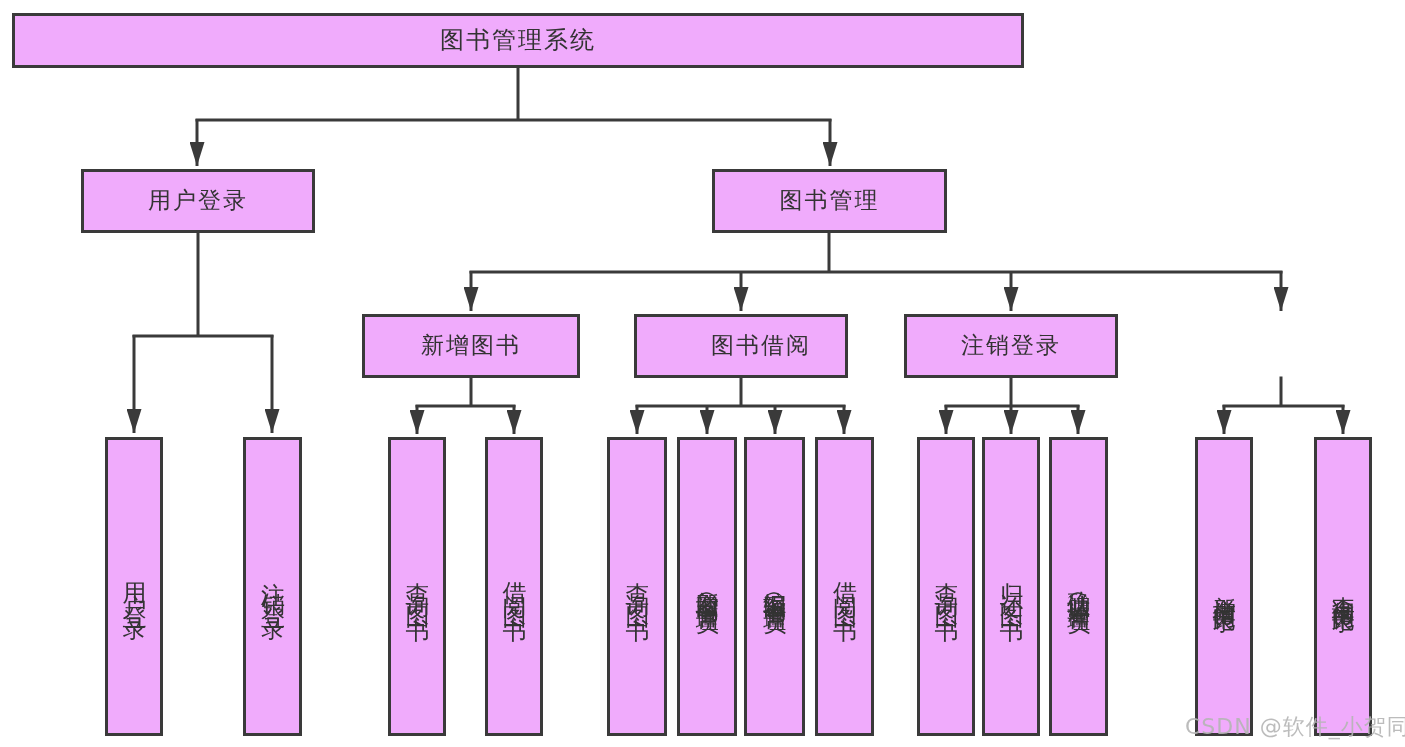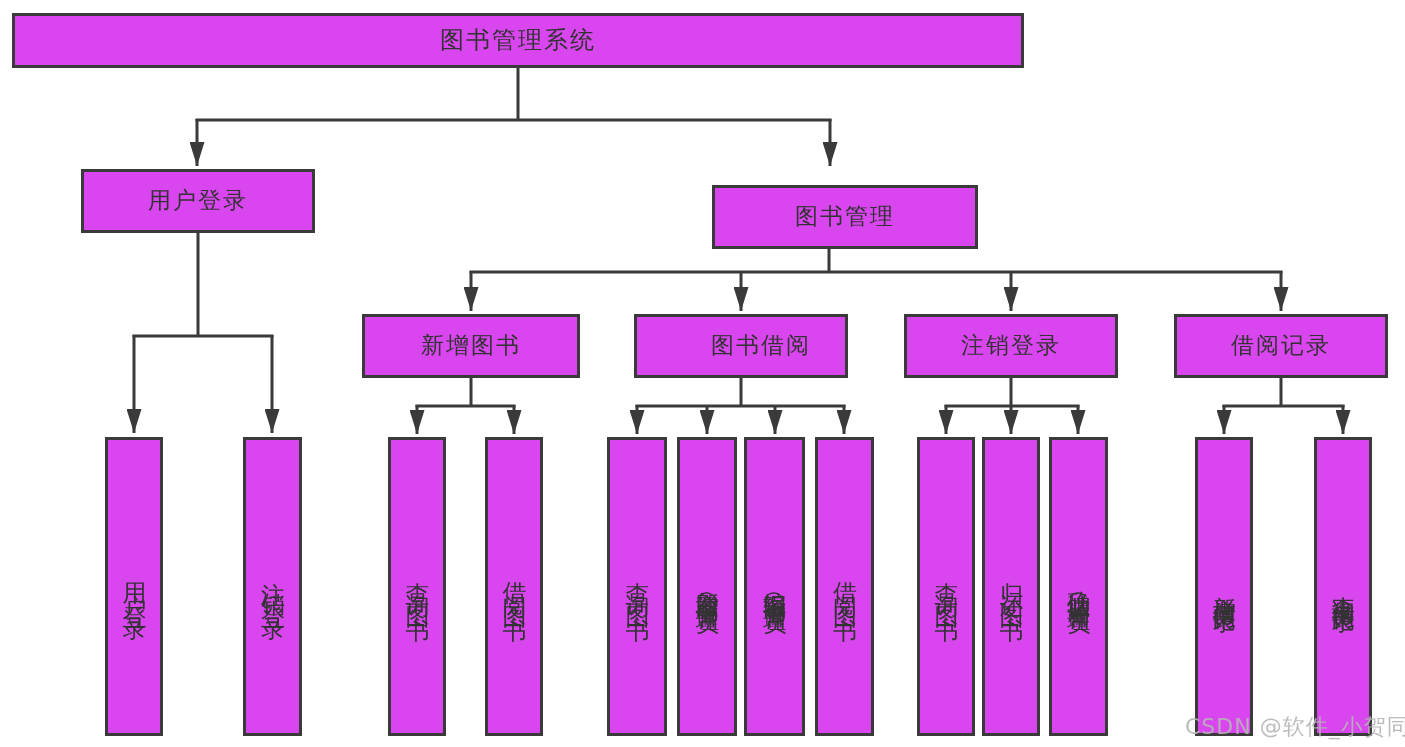--- a/index.html
+++ b/index.html
@@ -14,21 +14,21 @@
     background:var(--background);
     font-family:"DejaVu Sans",sans-serif;
     overflow:hidden;
   }
   svg.connectors{position:absolute;left:0;top:0;width:1405px;height:747px;}
   .connectors .edge{stroke:var(--line);stroke-width:3;fill:none;stroke-linecap:square;}
   .connectors .arrowline{stroke:var(--line);stroke-width:3;fill:none;}
   .connectors .head{fill:var(--line);stroke:none;}
   .box{
     position:absolute;box-sizing:border-box;
-    border:3px solid var(--line);background:#d946ef;
+    border:3px solid var(--line);background:#f0abfc;
     display:flex;align-items:center;justify-content:center;
     color:var(--text);font-size:23px;letter-spacing:2px;
     line-height:1.2;white-space:nowrap;
   }
   .box.title{font-size:24px;}
   .vbox{
     writing-mode:vertical-rl;text-orientation:mixed;
     font-size:24px;letter-spacing:12px;white-space:nowrap;
   }
   .vbox.long{font-size:23px;letter-spacing:3px;}
@@ -80,26 +80,25 @@
     <line class="arrowline" x1="1078" y1="405" x2="1078" y2="434" marker-end="url(#arrow)"></line>
 
     <path class="edge" d="M1281 378 V406 M1224 406 H1343"></path>
     <line class="arrowline" x1="1224" y1="405" x2="1224" y2="434" marker-end="url(#arrow)"></line>
     <line class="arrowline" x1="1343" y1="405" x2="1343" y2="434" marker-end="url(#arrow)"></line>
   </svg>
 
   <div class="box title" style="left:12px;top:13px;width:1012px;height:55px;">图书管理系统</div>
 
   <div class="box" style="left:81px;top:169px;width:234px;height:64px;">用户登录</div>
-  <div class="box" style="left:712px;top:169px;width:266px;height:64px;margin-top:16px;">图书管理</div>
+  <div class="box" style="left:712px;top:169px;width:235px;height:64px;">图书管理</div>
 
   <div class="box" style="left:362px;top:314px;width:218px;height:64px;">新增图书</div>
   <div class="box" style="left:634px;top:314px;width:214px;height:64px;padding-left:40px;">图书借阅</div>
   <div class="box" style="left:904px;top:314px;width:214px;height:64px;">注销登录</div>
-  <div class="box" style="left:1174px;top:314px;width:214px;height:64px;">借阅记录</div>
 
   <div class="box vbox" style="left:105px;top:437px;width:58px;height:299px;">用户登录</div>
   <div class="box vbox" style="left:243px;top:437px;width:59px;height:299px;">注销登录</div>
 
   <div class="box vbox" style="left:388px;top:437px;width:58px;height:299px;">查询图书</div>
   <div class="box vbox" style="left:485px;top:437px;width:58px;height:299px;">借阅图书</div>
 
   <div class="box vbox" style="left:607px;top:437px;width:60px;height:299px;">查询图书</div>
   <div class="box vbox long" style="left:677px;top:437px;width:60px;height:299px;">新增图书（管理员）</div>
   <div class="box vbox long" style="left:744px;top:437px;width:61px;height:299px;">编辑图书（管理员）</div>

